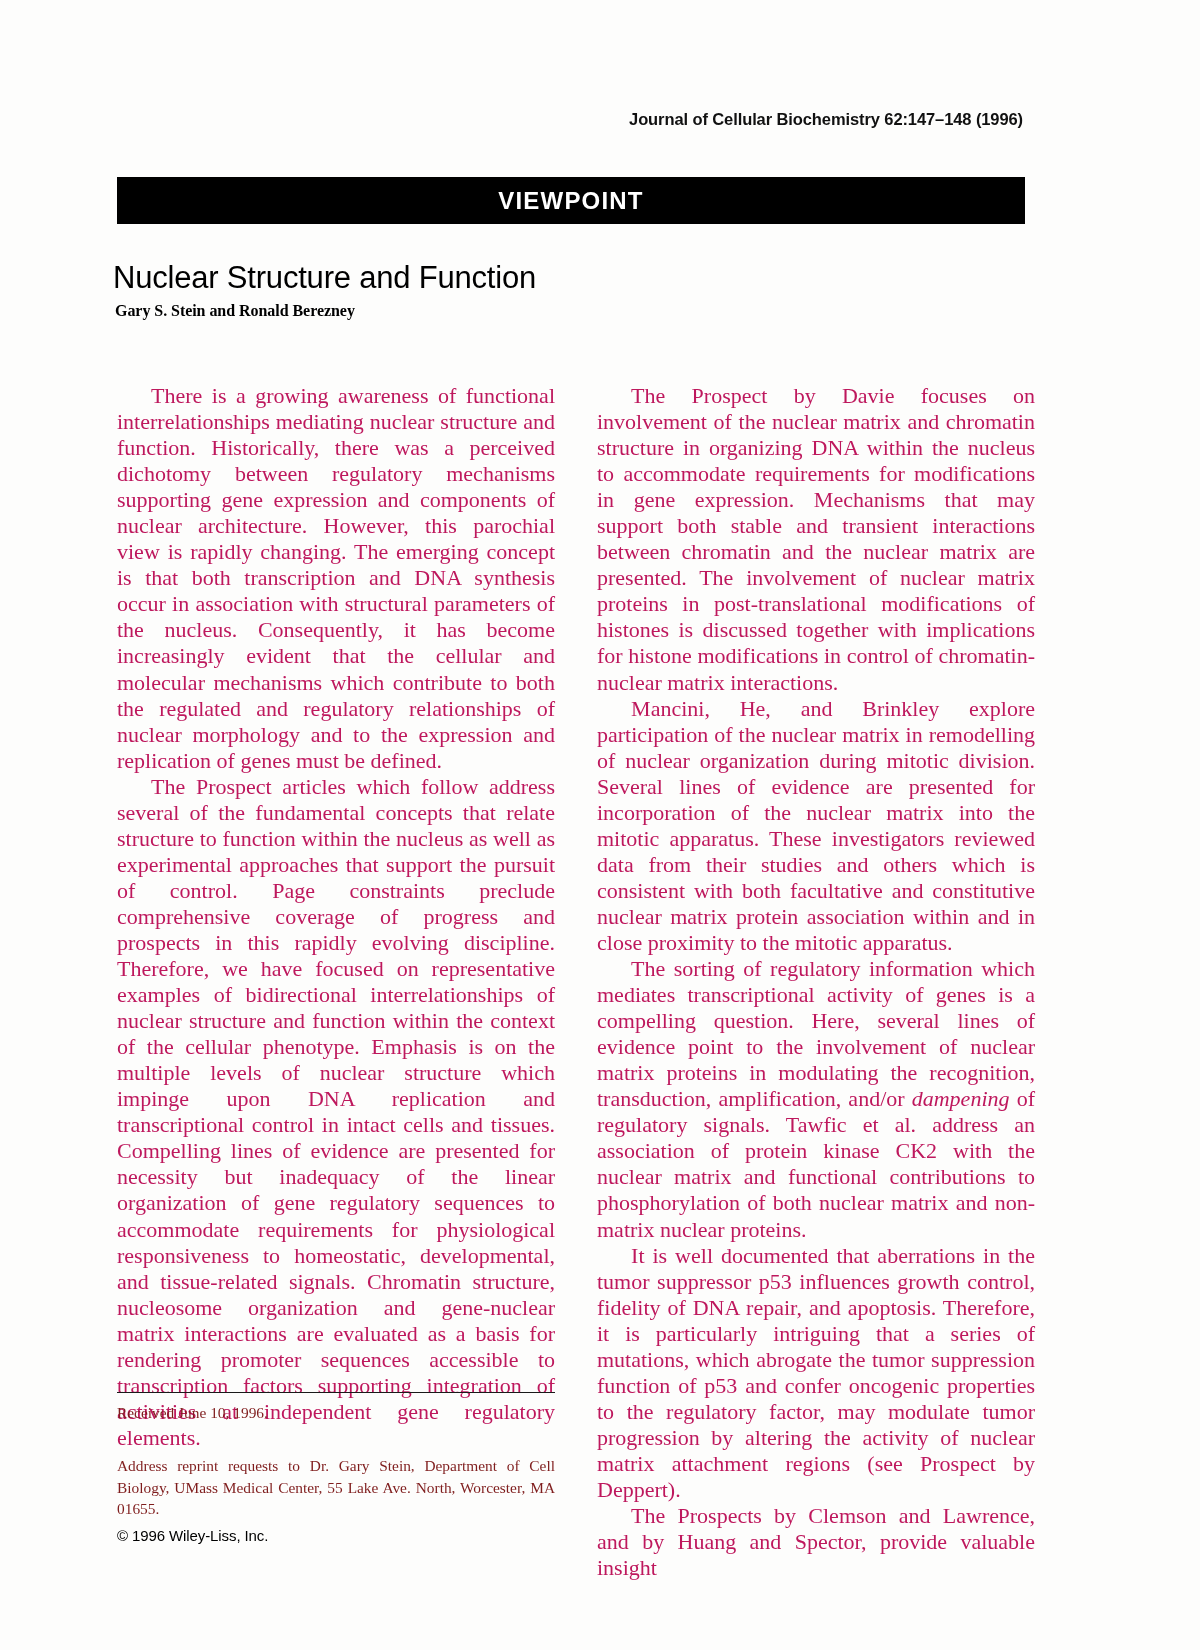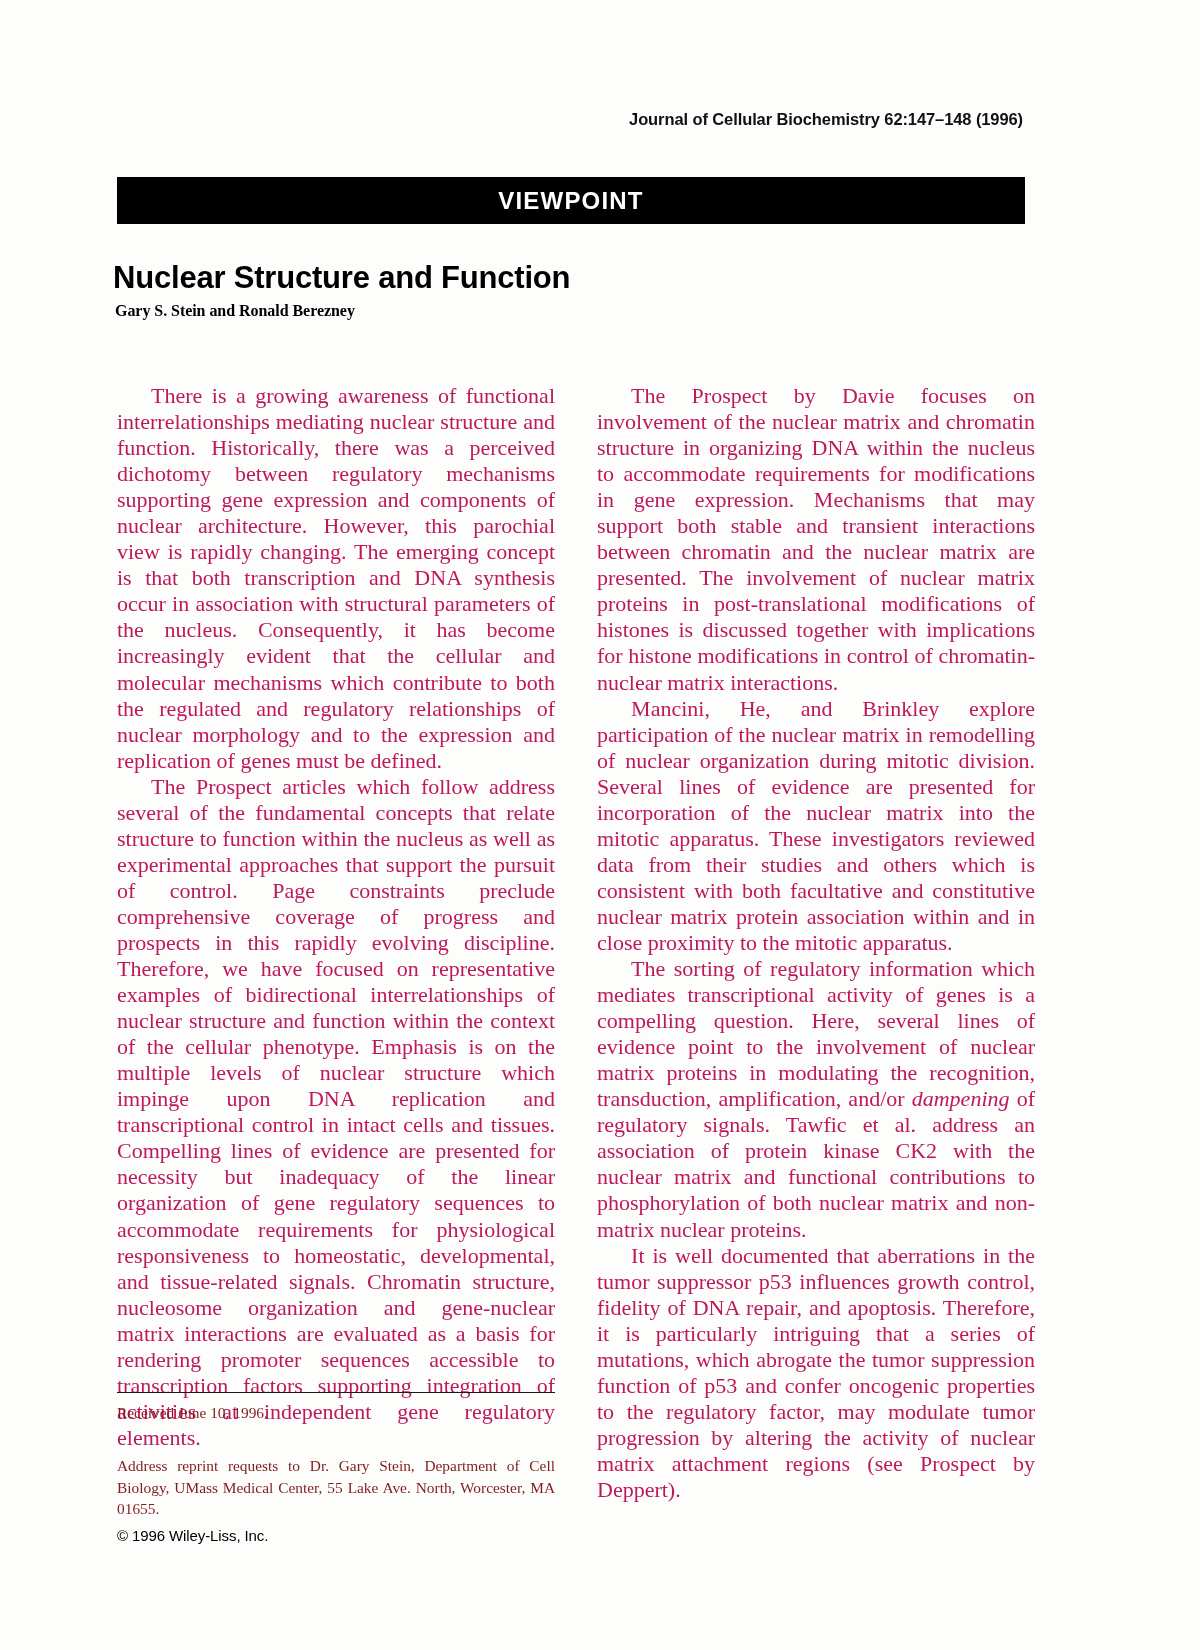--- a/index.html
+++ b/index.html
@@ -59,21 +59,21 @@
     letter-spacing: 1.2px;
     border-radius: 9px;
   }
 
   
   .article-title {
     position: absolute;
     left: 113px;
     top: 239px;
     font-family: "Liberation Sans", sans-serif;
-    font-weight: bold;
+    font-weight: normal;
     font-size: 31px;
     letter-spacing: -0.2px;
     color: #000;
     text-align: right;
   }
   .authors {
     position: absolute;
     left: 115px;
     top: 302px;
     font-family: Liberation Serif, serif;
@@ -156,20 +156,21 @@
   <div class="col col-left">
     <p>There is a growing awareness of functional interrelationships mediating nuclear structure and function. Historically, there was a perceived dichotomy between regulatory mechanisms supporting gene expression and components of nuclear architecture. However, this parochial view is rapidly changing. The emerging concept is that both transcription and DNA synthesis occur in association with structural parameters of the nucleus. Consequently, it has become increasingly evident that the cellular and molecular mechanisms which contribute to both the regulated and regulatory relationships of nuclear morphology and to the expression and replication of genes must be defined.</p>
     <p>The Prospect articles which follow address several of the fundamental concepts that relate structure to function within the nucleus as well as experimental approaches that support the pursuit of control. Page constraints preclude comprehensive coverage of progress and prospects in this rapidly evolving discipline. Therefore, we have focused on representative examples of bidirectional interrelationships of nuclear structure and function within the context of the cellular phenotype. Emphasis is on the multiple levels of nuclear structure which impinge upon DNA replication and transcriptional control in intact cells and tissues. Compelling lines of evidence are presented for necessity but inadequacy of the linear organization of gene regulatory sequences to accommodate requirements for physiological responsiveness to homeostatic, developmental, and tissue-related signals. Chromatin structure, nucleosome organization and gene-nuclear matrix interactions are evaluated as a basis for rendering promoter sequences accessible to transcription factors supporting integration of activities at independent gene regulatory elements.</p>
   </div>
 
   <div class="col col-right">
     <p>The Prospect by Davie focuses on involvement of the nuclear matrix and chromatin structure in organizing DNA within the nucleus to accommodate requirements for modifications in gene expression. Mechanisms that may support both stable and transient interactions between chromatin and the nuclear matrix are presented. The involvement of nuclear matrix proteins in post-translational modifications of histones is discussed together with implications for histone modifications in control of chromatin-nuclear matrix interactions.</p>
     <p>Mancini, He, and Brinkley explore participation of the nuclear matrix in remodelling of nuclear organization during mitotic division. Several lines of evidence are presented for incorporation of the nuclear matrix into the mitotic apparatus. These investigators reviewed data from their studies and others which is consistent with both facultative and constitutive nuclear matrix protein association within and in close proximity to the mitotic apparatus.</p>
     <p><span>The sorting of regulatory information which mediates transcriptional activity of genes is a compelling question. Here, several lines of evidence point to the involvement of nuclear matrix proteins in modulating the recognition, transduction, amplification, and/or </span><em>dampening</em><span> of regulatory signals. Tawfic et al. address an association of protein kinase CK2 with the nuclear matrix and functional contributions to phosphorylation of both nuclear matrix and non-matrix nuclear proteins.</span></p>
     <p>It is well documented that aberrations in the tumor suppressor p53 influences growth control, fidelity of DNA repair, and apoptosis. Therefore, it is particularly intriguing that a series of mutations, which abrogate the tumor suppression function of p53 and confer oncogenic properties to the regulatory factor, may modulate tumor progression by altering the activity of nuclear matrix attachment regions (see Prospect by Deppert).</p>
+    <p>The Prospects by Clemson and Lawrence, and by Huang and Spector, provide valuable insight</p>
   </div>
 
   <div class="footnote-wrap">
     <div class="footnote-rule"></div>
     <p class="footnote">Received June 10, 1996.</p>
     <p class="footnote last">Address reprint requests to Dr. Gary Stein, Department of Cell Biology, UMass Medical Center, 55 Lake Ave. North, Worcester, MA 01655.</p>
   </div>
 
   <div class="copyright">© 1996 Wiley-Liss, Inc.</div>
 

